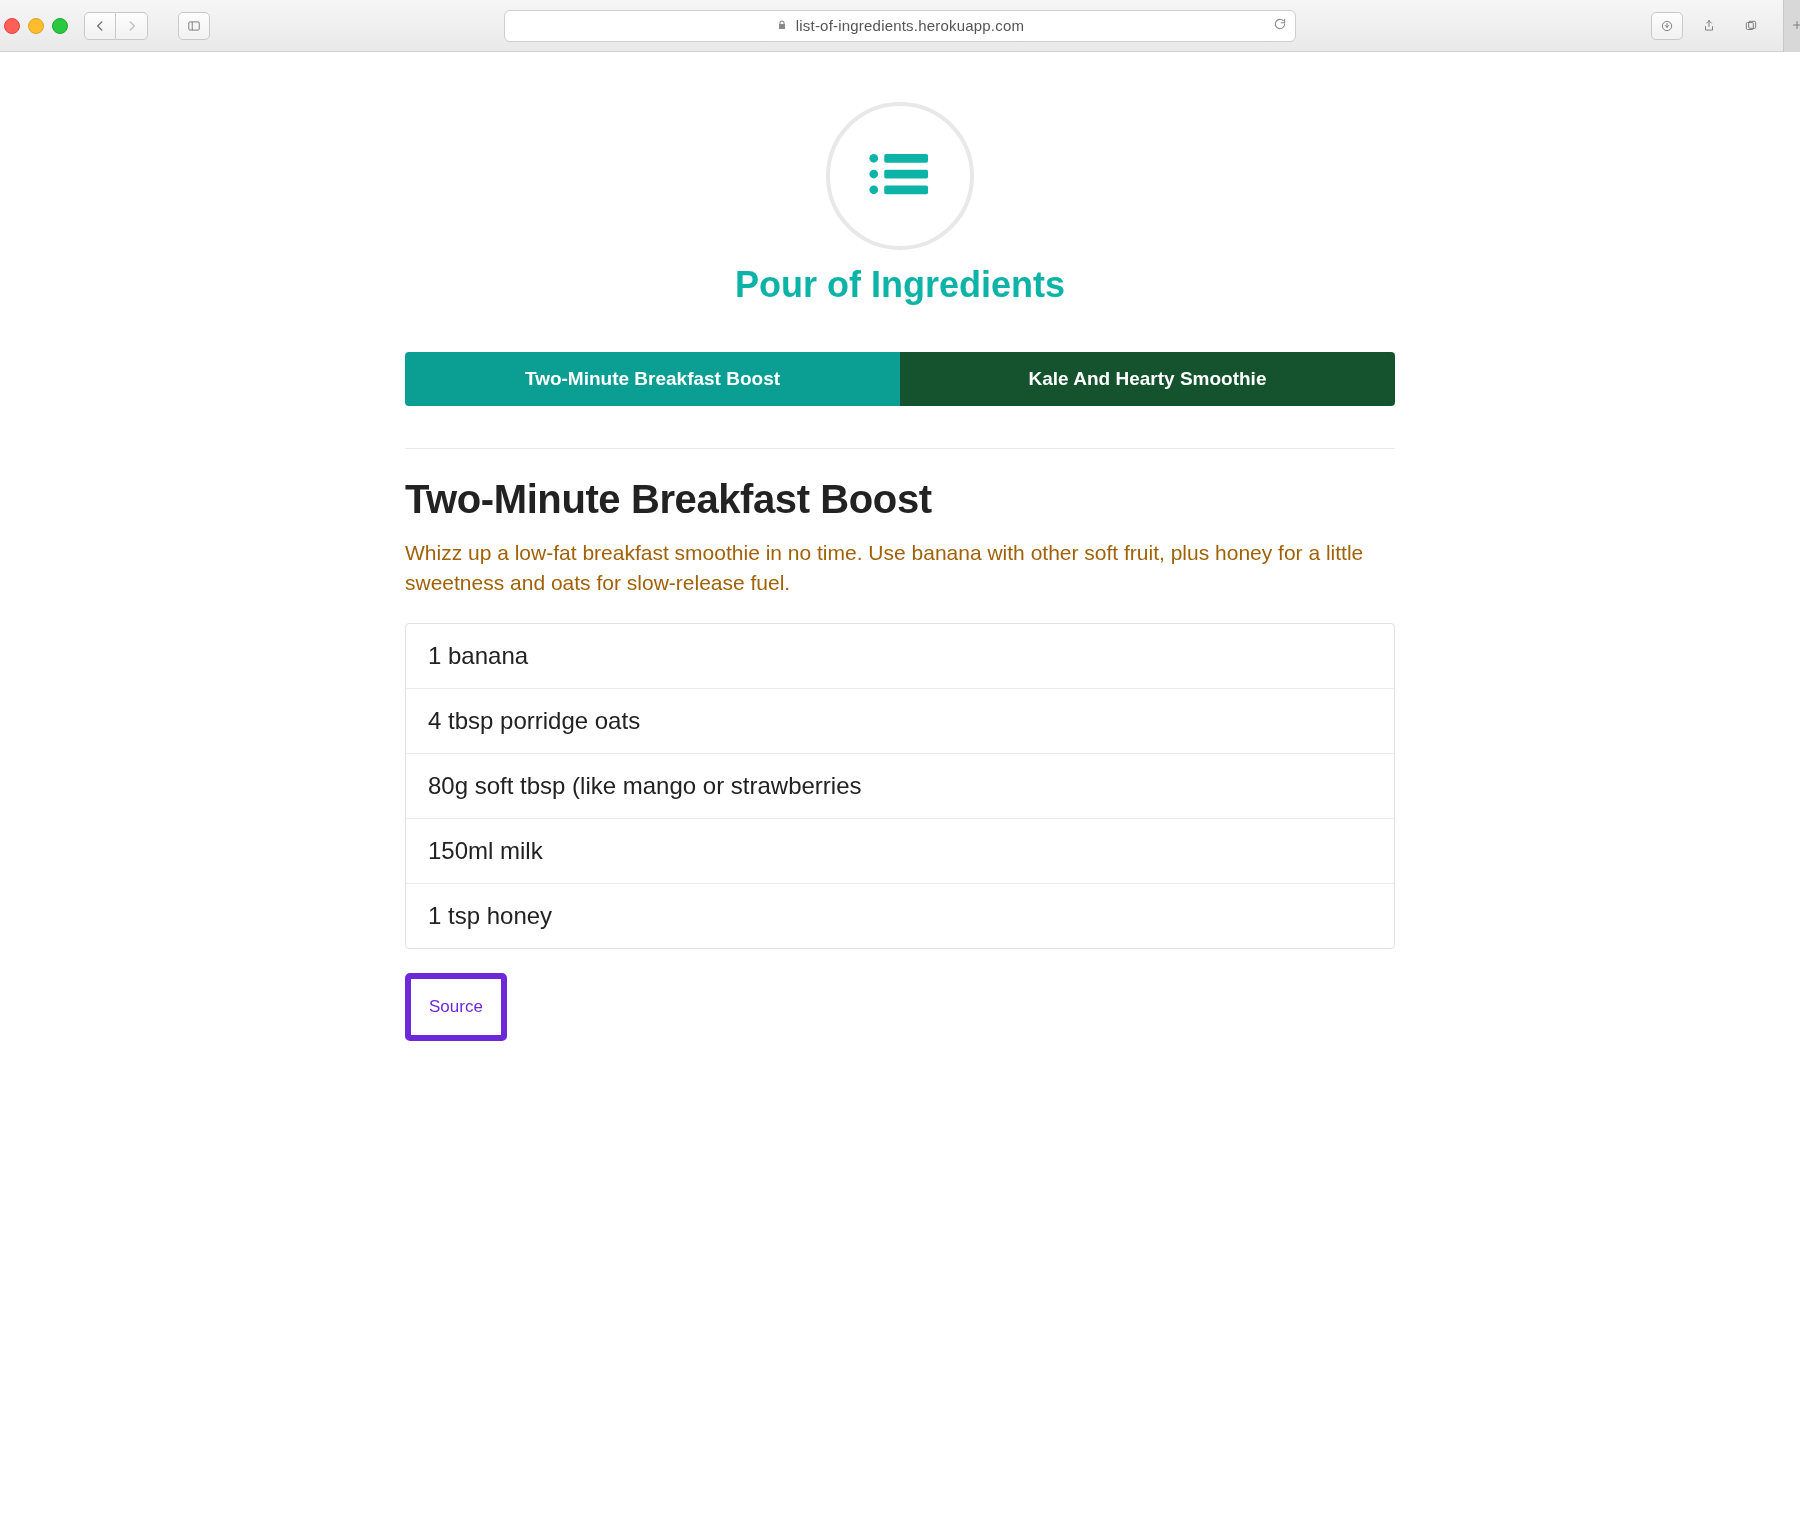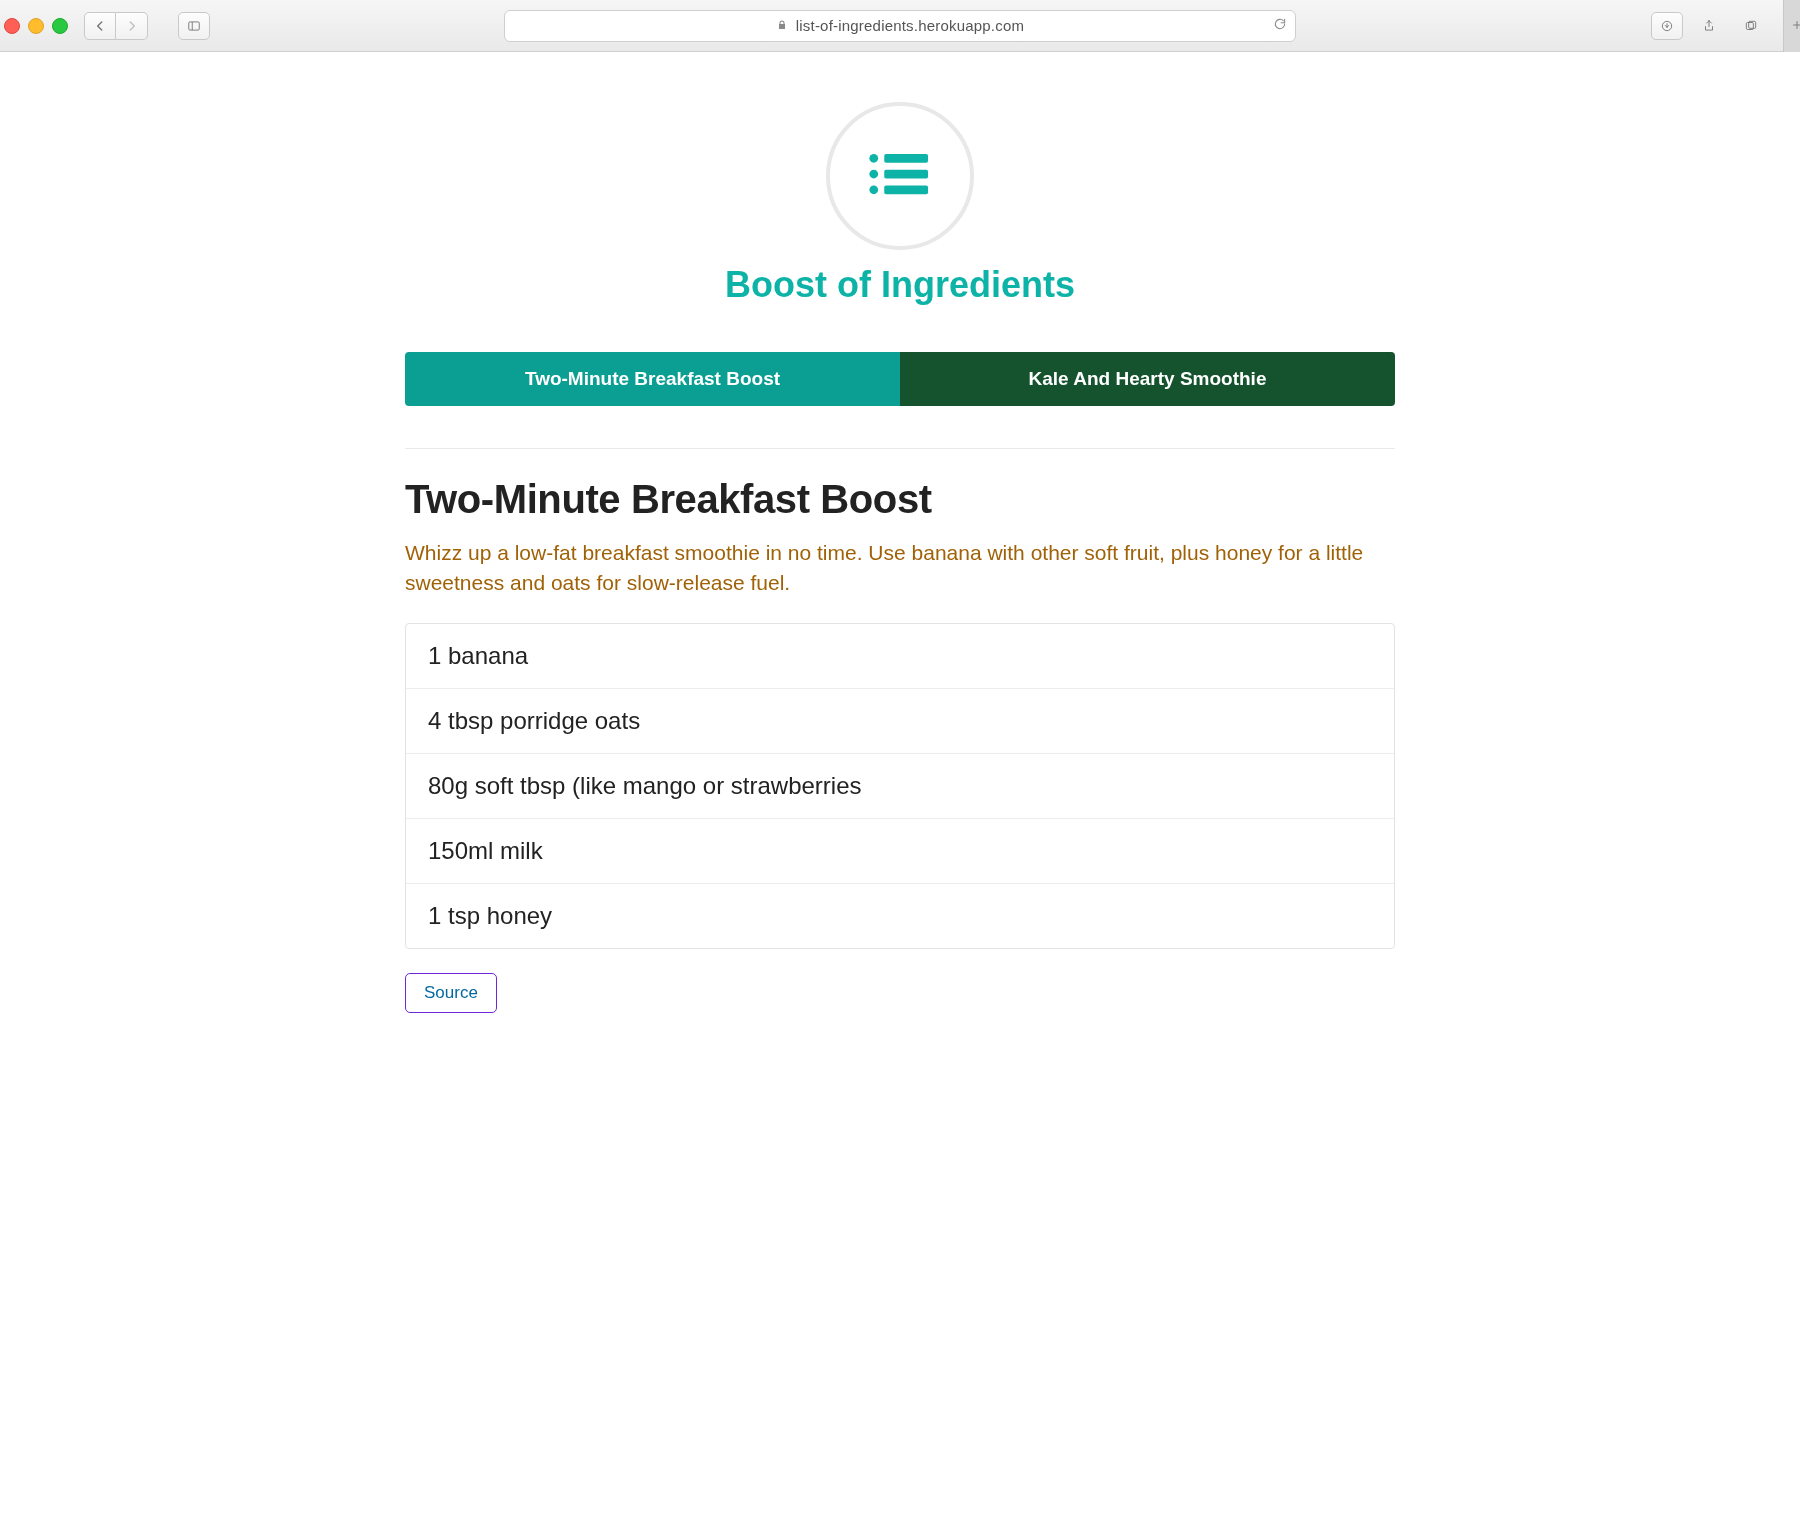--- a/index.html
+++ b/index.html
@@ -158,25 +158,25 @@
   .ingredient {
     padding: 18px 22px;
     font-size: 24px;
     color: #222;
     border-top: 1px solid #ececec;
   }
   .ingredient:first-child { border-top: none; }
 
   .source-btn {
     display: inline-block;
-    border: 1px solid #6d28d9;
-    color: #0369a1;
+    border: 6px solid #6d28d9;
+    color: #6d28d9;
     background: #fff;
     border-radius: 5px;
-    padding: 9px 18px;
+    padding: 18px 18px;
     font-size: 17px;
     cursor: pointer;
   }
 </style>
 </head>
 <body>
 
 <div class="browser-chrome">
 
   <div class="traffic-lights">
@@ -274,21 +274,21 @@
           <svg viewBox="0 0 80 60">
             <circle cx="10" cy="12" r="5" fill="#0db3a6"></circle>
             <rect x="22" y="7" width="50" height="10" rx="2" fill="#0db3a6"></rect>
             <circle cx="10" cy="30" r="5" fill="#0db3a6"></circle>
             <rect x="22" y="25" width="50" height="10" rx="2" fill="#0db3a6"></rect>
             <circle cx="10" cy="48" r="5" fill="#0db3a6"></circle>
             <rect x="22" y="43" width="50" height="10" rx="2" fill="#0db3a6"></rect>
           </svg>
         </span>
       </div>
-      <h1 class="brand-title">Boost of Ingredients</h1>
+      <h1 class="brand-title">Pour of Ingredients</h1>
     </div>
 
     <div class="tabs">
       <div class="tab tab-active">
         <span>Two-Minute Breakfast Boost</span>
       </div>
       <div class="tab tab-inactive">
         <span>Kale And Hearty Smoothie</span>
       </div>
     </div>

